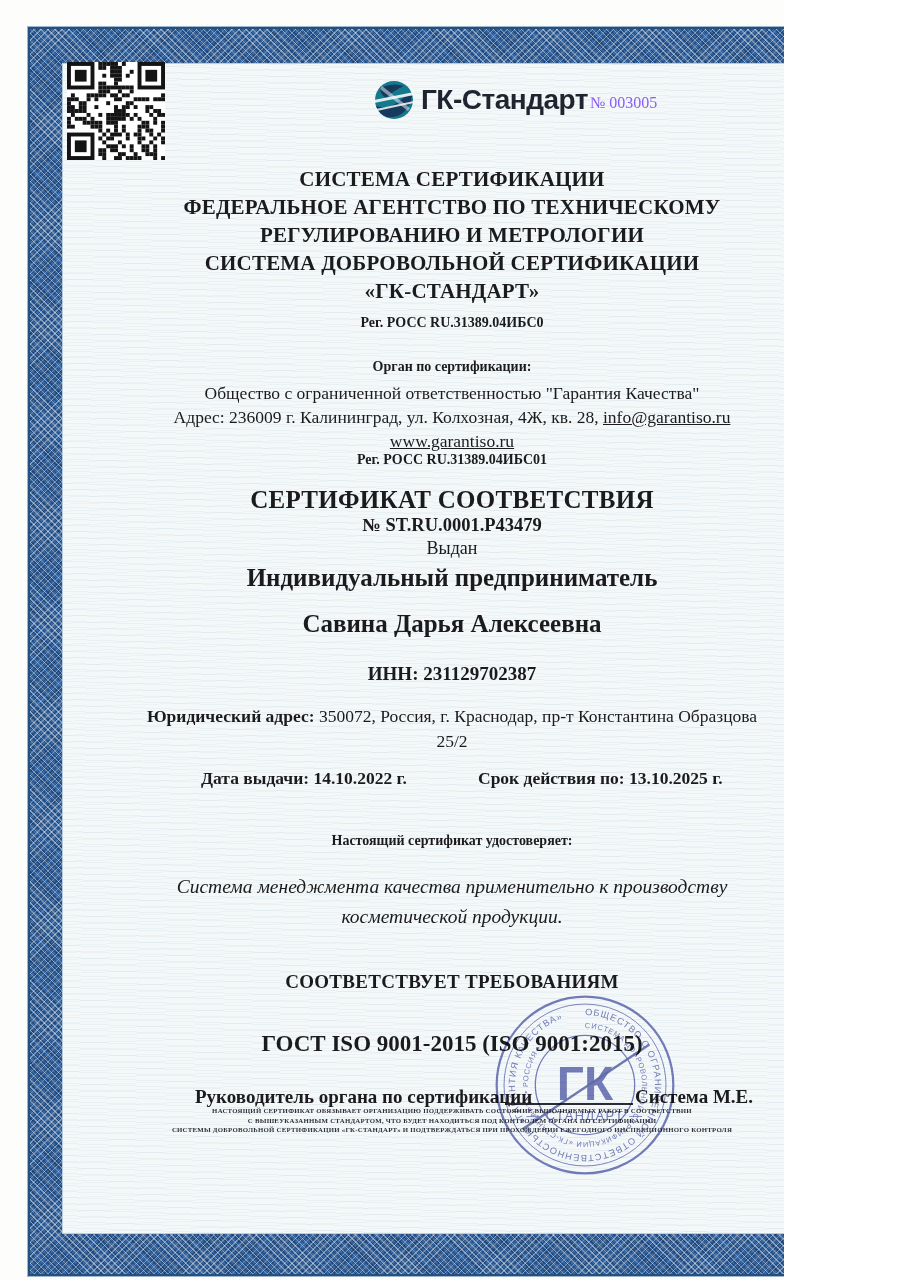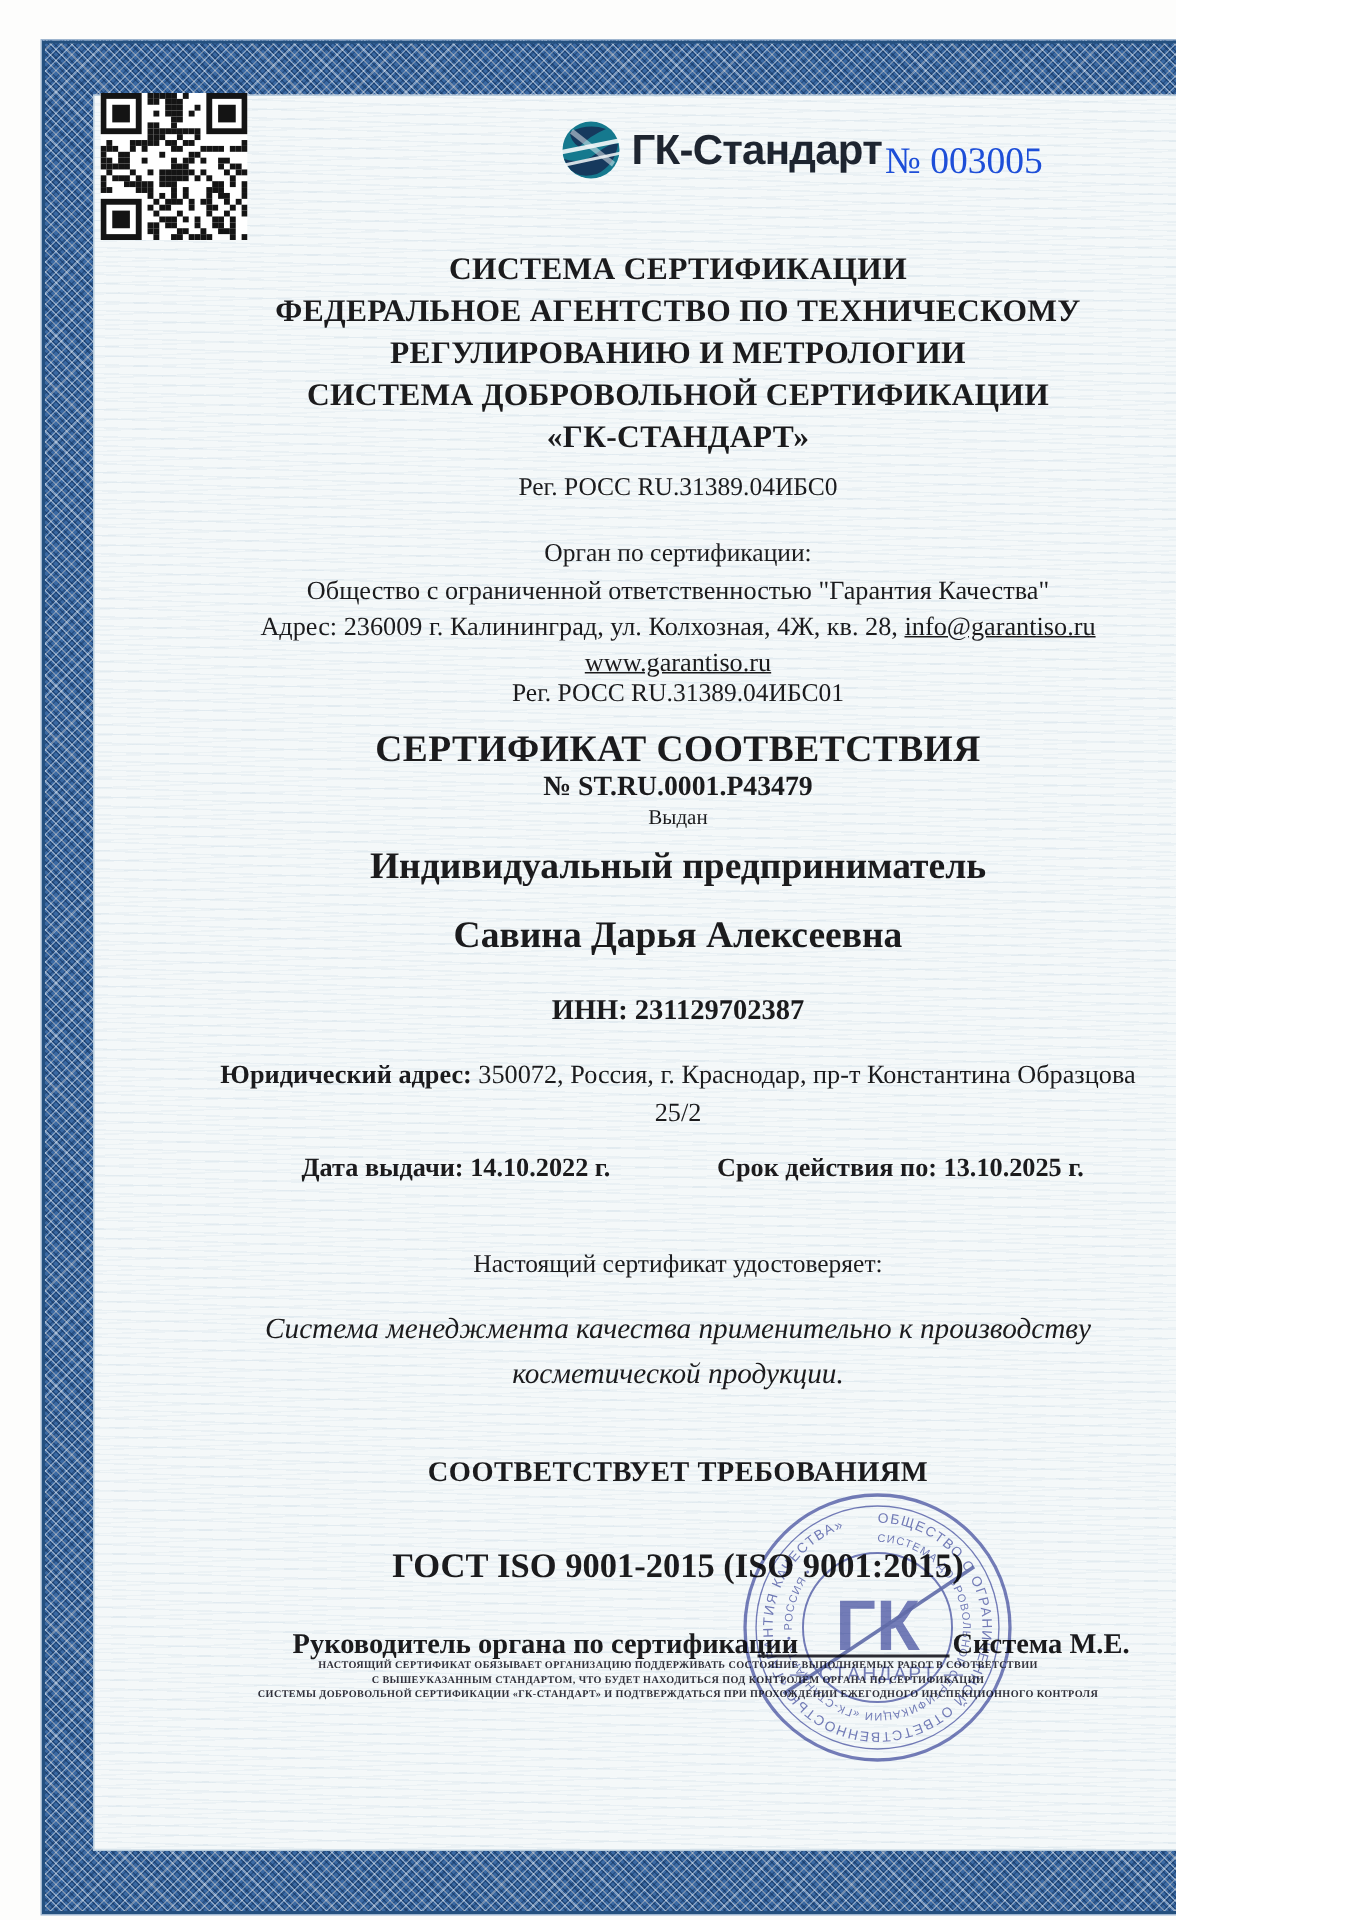--- a/index.html
+++ b/index.html
@@ -22,27 +22,27 @@
       repeating-linear-gradient(-2deg, rgba(95,140,175,0.055) 0 1px, rgba(0,0,0,0) 1px 7px);
     box-shadow: inset 0 0 0 1px #b9cddd;}
   .content{position:absolute;inset:0;}
   .t{position:absolute;left:62px;width:780px;text-align:center;line-height:1.15;}
   .b{font-weight:bold;}
   .u{text-decoration:underline;}
   .qr{position:absolute;left:67px;top:62px;width:98px;height:98px;}
   .brand{position:absolute;left:374px;top:80px;display:flex;align-items:center;gap:7px;}
   .brand-text{font-family:"Liberation Sans",sans-serif;font-weight:bold;font-size:28px;
     color:#1e2530;letter-spacing:-0.5px;}
-  .serial{position:absolute;left:590px;top:94px;font-size:25px;color:#1d4ed8;}
+  .serial{position:absolute;left:590px;top:94px;font-size:16px;color:#8b5cf6;}
   .hline{font-size:21px;font-weight:bold;letter-spacing:0.2px;}
-  .reg{font-size:17px;font-weight:normal;}
+  .reg{font-size:14px;font-weight:bold;}
   .plain{font-size:17.5px;}
   .title{font-size:25px;font-weight:bold;letter-spacing:0.3px;}
   .certnum{font-size:18.5px;font-weight:bold;}
-  .issued{font-size:14px;}
+  .issued{font-size:18px;}
   .holder{font-size:25px;font-weight:bold;}
   .inn{font-size:19px;font-weight:bold;}
   .datesL{position:absolute;left:201px;top:768px;font-size:17.5px;font-weight:bold;}
   .datesR{position:absolute;left:478px;top:768px;font-size:17.5px;font-weight:bold;}
   .scope{font-size:19.5px;font-style:italic;}
   .complies{font-size:19px;font-weight:bold;letter-spacing:0.3px;}
   .standard{font-size:23px;font-weight:bold;}
   .signer-label{position:absolute;left:195px;top:1086px;font-size:19px;font-weight:bold;}
   .signer-name{position:absolute;left:635px;top:1086px;font-size:19px;font-weight:bold;}
   .sig-line{position:absolute;left:505px;top:1103px;width:128px;height:2px;background:#2b2b33;}

